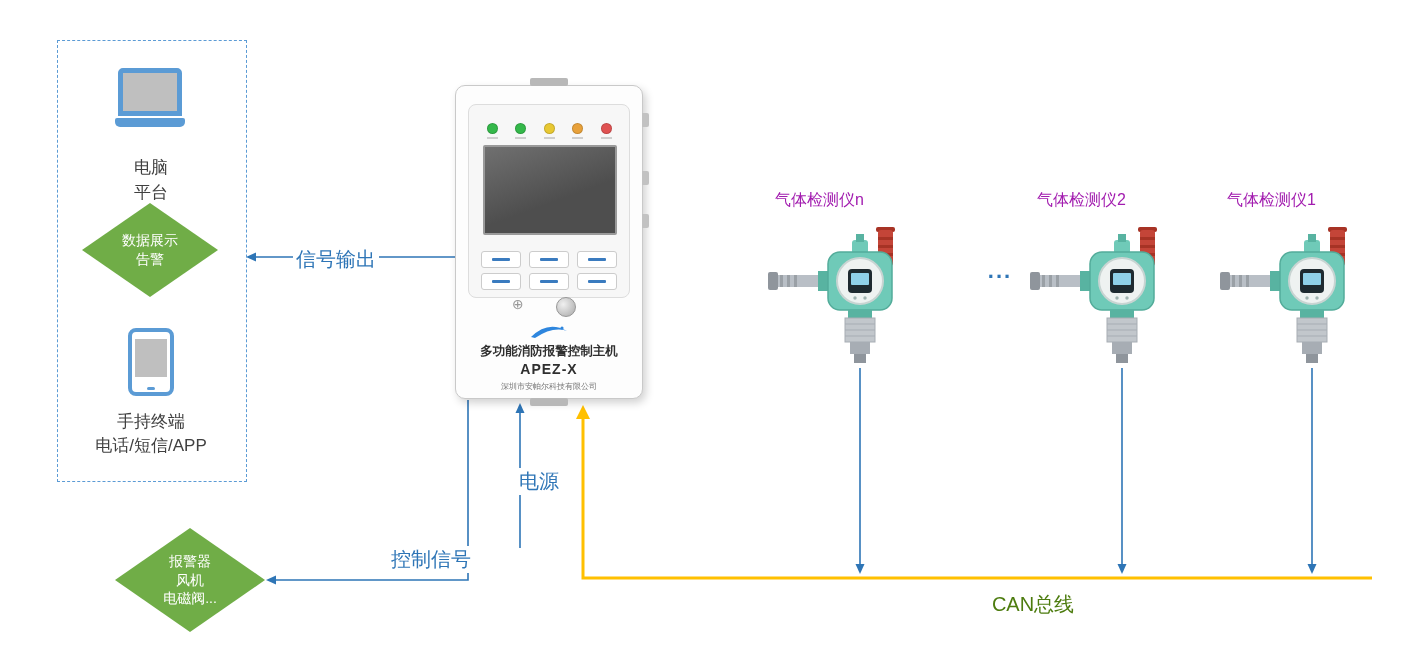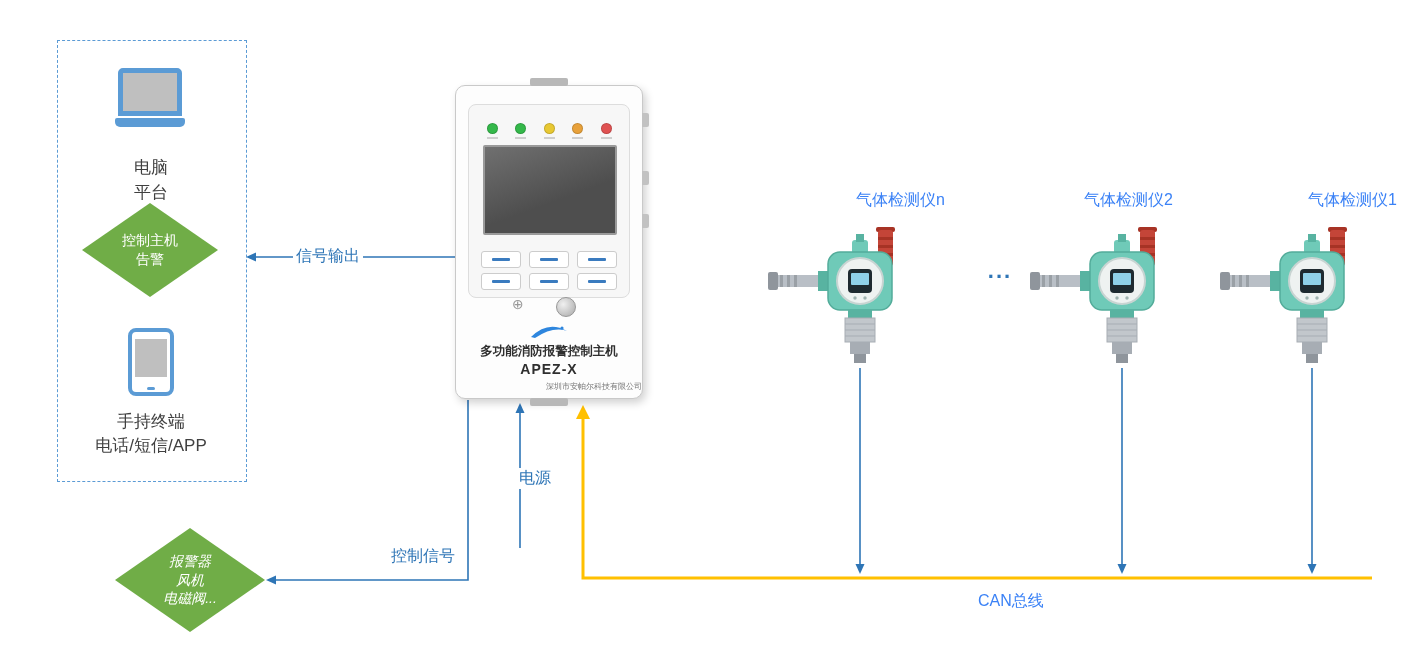--- a/index.html
+++ b/index.html
@@ -33,36 +33,36 @@
   .txt{position:absolute;left:57px;width:188px;text-align:center;color:#404040;
     font-size:17px;z-index:2;}
   .computer-l1{top:156px;} .computer-l2{top:181px;}
   .handheld-l1{top:410px;} .handheld-l2{top:434px;}
 
   
   .diamond{position:absolute;background:#70AD47;z-index:2;color:#fff;text-align:center;
     display:flex;flex-direction:column;justify-content:center;line-height:1.35;
     clip-path:polygon(50% 0,100% 50%,50% 100%,0 50%);font-size:14px;}
   .d1{left:82px;top:203px;width:136px;height:94px;}
-  .d2{left:115px;top:528px;width:150px;height:104px;font-style:italic;}
+  .d2{left:115px;top:528px;width:150px;height:104px;}
 
   
   .host-label{position:absolute;left:455px;top:28px;width:186px;text-align:center;
     color:#2E75B6;font-size:17px;z-index:3;}
-  .conn-label{position:absolute;color:#2E75B6;font-size:16px;background:#ffffff;
+  .conn-label{position:absolute;color:#2E75B6;font-size:20px;background:#ffffff;
     padding:0 3px;z-index:3;white-space:nowrap;}
   .lbl-signal-output{left:293px;top:246px;}
   .lbl-power{left:516px;top:468px;font-family:Liberation Mono, monospace;}
   .lbl-control-signal{left:388px;top:546px;}
-  .lbl-can{left:975px;top:591px;width:110px;color:#3b82f6;background:transparent;}
+  .lbl-can{left:975px;top:591px;width:110px;text-align:center;color:#4d7c0f;background:transparent;}
   .lbl-ellipsis{left:975px;top:258px;width:44px;text-align:center;color:#2E75B6;
     font-size:22px;font-weight:bold;letter-spacing:2px;background:transparent;}
-  .det-label{position:absolute;top:190px;width:170px;text-align:right;color:#3b82f6;
+  .det-label{position:absolute;top:190px;width:170px;text-align:left;color:#a21caf;
     font-size:16px;z-index:3;}
-  .det-label.n1{left:775px;} .det-label.n2{left:1003px;} .det-label.n3{left:1227px;}
+  .det-label.n1{left:775px;} .det-label.n2{left:1037px;} .det-label.n3{left:1227px;}
 
   
   .device{position:absolute;left:455px;top:85px;width:186px;height:312px;background:#fdfdfd;
     border:1px solid #c9c9c9;border-radius:10px;box-shadow:3px 4px 8px rgba(0,0,0,0.18);z-index:2;}
   .bracket{position:absolute;left:74px;width:38px;height:8px;background:#b8b8b8;border-radius:2px;}
   .bracket.top{top:-8px;} .bracket.bottom{bottom:-8px;}
   .side-tab{position:absolute;right:-7px;width:7px;height:14px;background:#c2c2c2;border-radius:0 2px 2px 0;}
   .side-tab.t1{top:27px;} .side-tab.t2{top:85px;} .side-tab.t3{top:128px;}
   .inner-panel{position:absolute;left:12px;top:18px;width:160px;height:192px;background:#f7f7f7;
     border:1px solid #dddddd;border-radius:8px;}
@@ -80,21 +80,21 @@
     display:flex;align-items:center;justify-content:center;}
   .dev-btn i{display:block;width:18px;height:3px;background:#3a7bbf;border-radius:1px;}
   .speaker{position:absolute;left:56px;top:210px;font-size:14px;color:#999999;}
   .knob{position:absolute;left:100px;top:211px;width:18px;height:18px;border-radius:50%;
     background:radial-gradient(circle at 35% 35%,#f0f0f0,#a8a8a8);border:1px solid #979797;}
   .logo{position:absolute;left:73px;top:238px;}
   .prod-name{position:absolute;left:0;top:257px;width:100%;text-align:center;
     font-size:12.5px;font-weight:bold;color:#2f2f2f;}
   .prod-model{position:absolute;left:0;top:275px;width:100%;text-align:center;
     font-size:14px;font-weight:bold;letter-spacing:1px;color:#2f2f2f;}
-  .prod-company{position:absolute;left:0;top:295px;width:100%;text-align:right;
+  .prod-company{position:absolute;left:0;top:295px;width:100%;text-align:center;
     font-size:8px;color:#777777;}
 
   
   .detector{position:absolute;width:170px;height:150px;z-index:2;}
   .detector.n1{left:766px;top:222px;} .detector.n2{left:1028px;top:222px;} .detector.n3{left:1218px;top:222px;}
 </style>
 </head>
 <body>
 
 <div style="position:absolute;left:0;top:0;width:1404px;height:669px;">
@@ -133,21 +133,21 @@
   <div class="group-box"></div>
 
   <div class="laptop">
     <div class="laptop-screen"></div>
     <div class="laptop-base"></div>
   </div>
   <div class="txt computer-l1">电脑</div>
   <div class="txt computer-l2">平台</div>
 
   <div class="diamond d1">
-    <div>控制主机</div>
+    <div>数据展示</div>
     <div>告警</div>
   </div>
 
   <div class="phone">
     <div class="phone-screen"></div>
     <div class="phone-dot"></div>
   </div>
   <div class="txt handheld-l2">电话/短信/APP</div>
   <div class="txt handheld-l1">手持终端</div>
 

